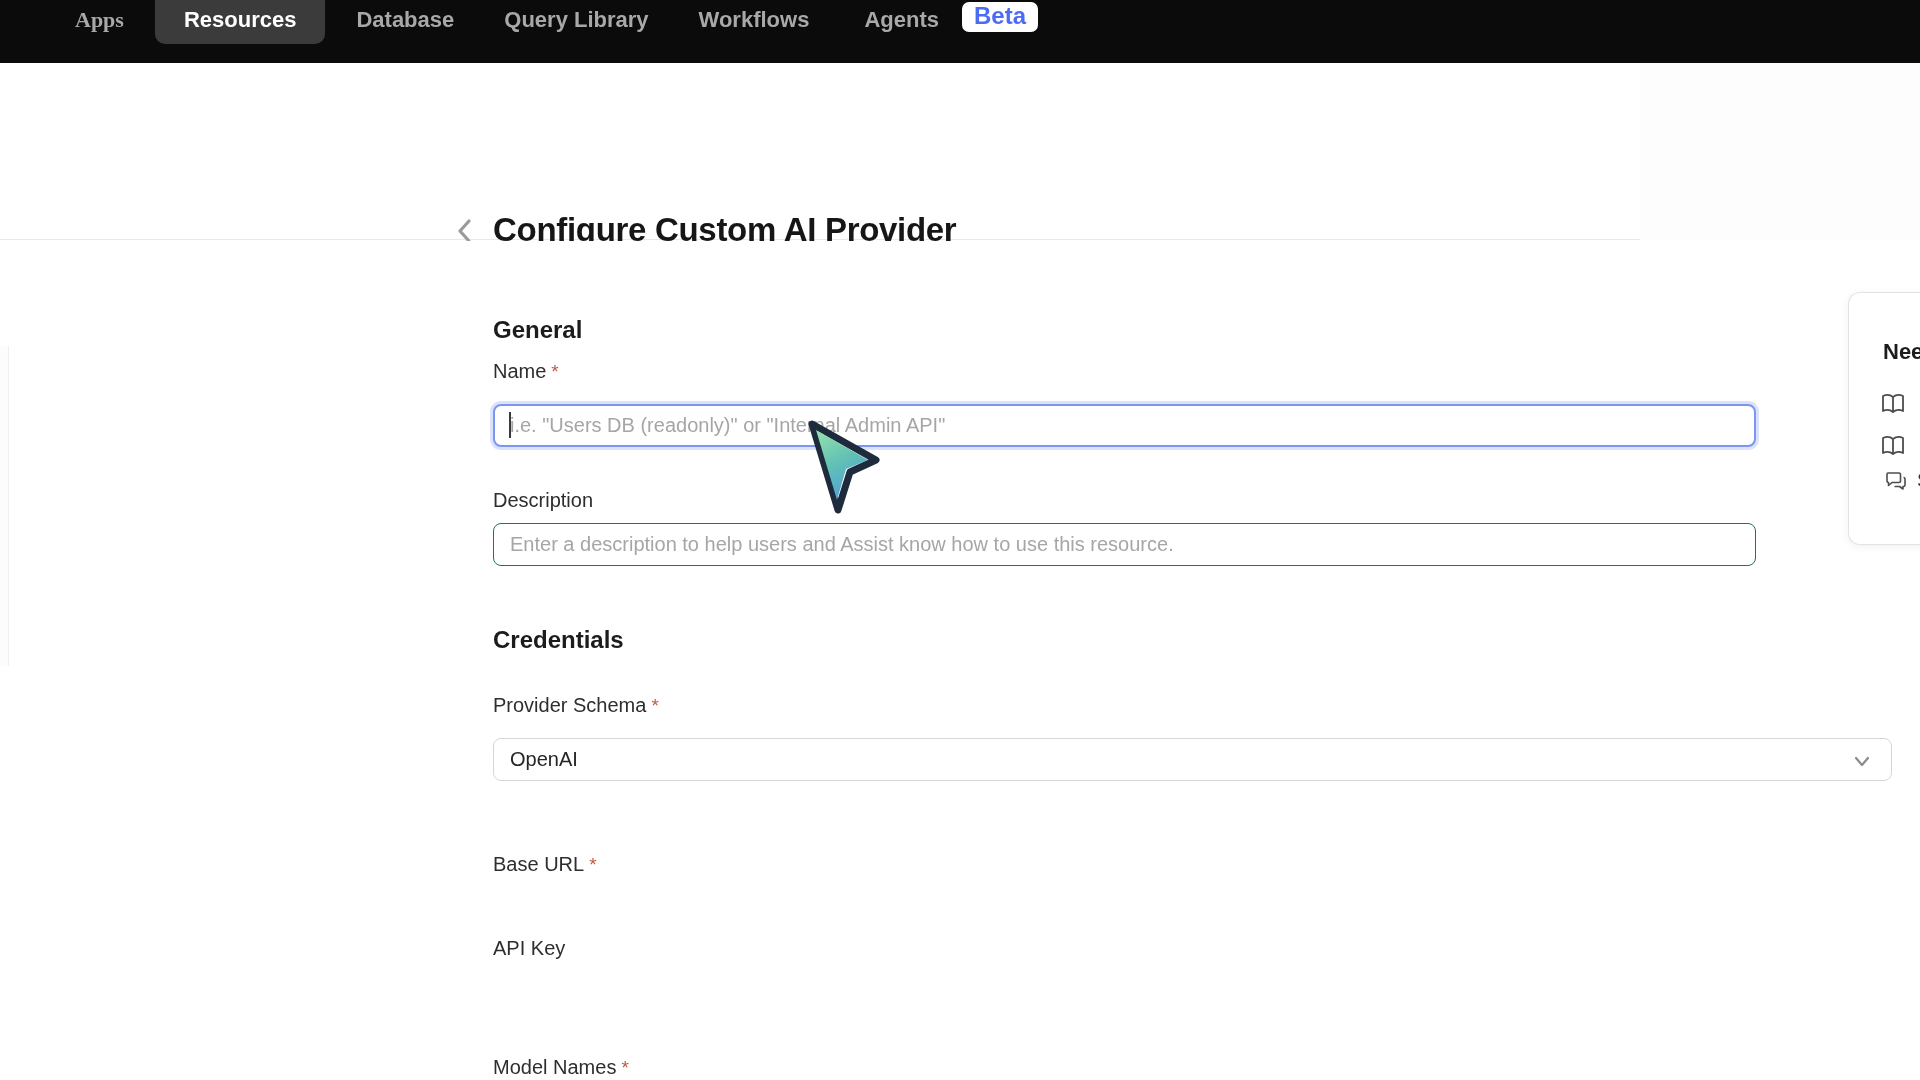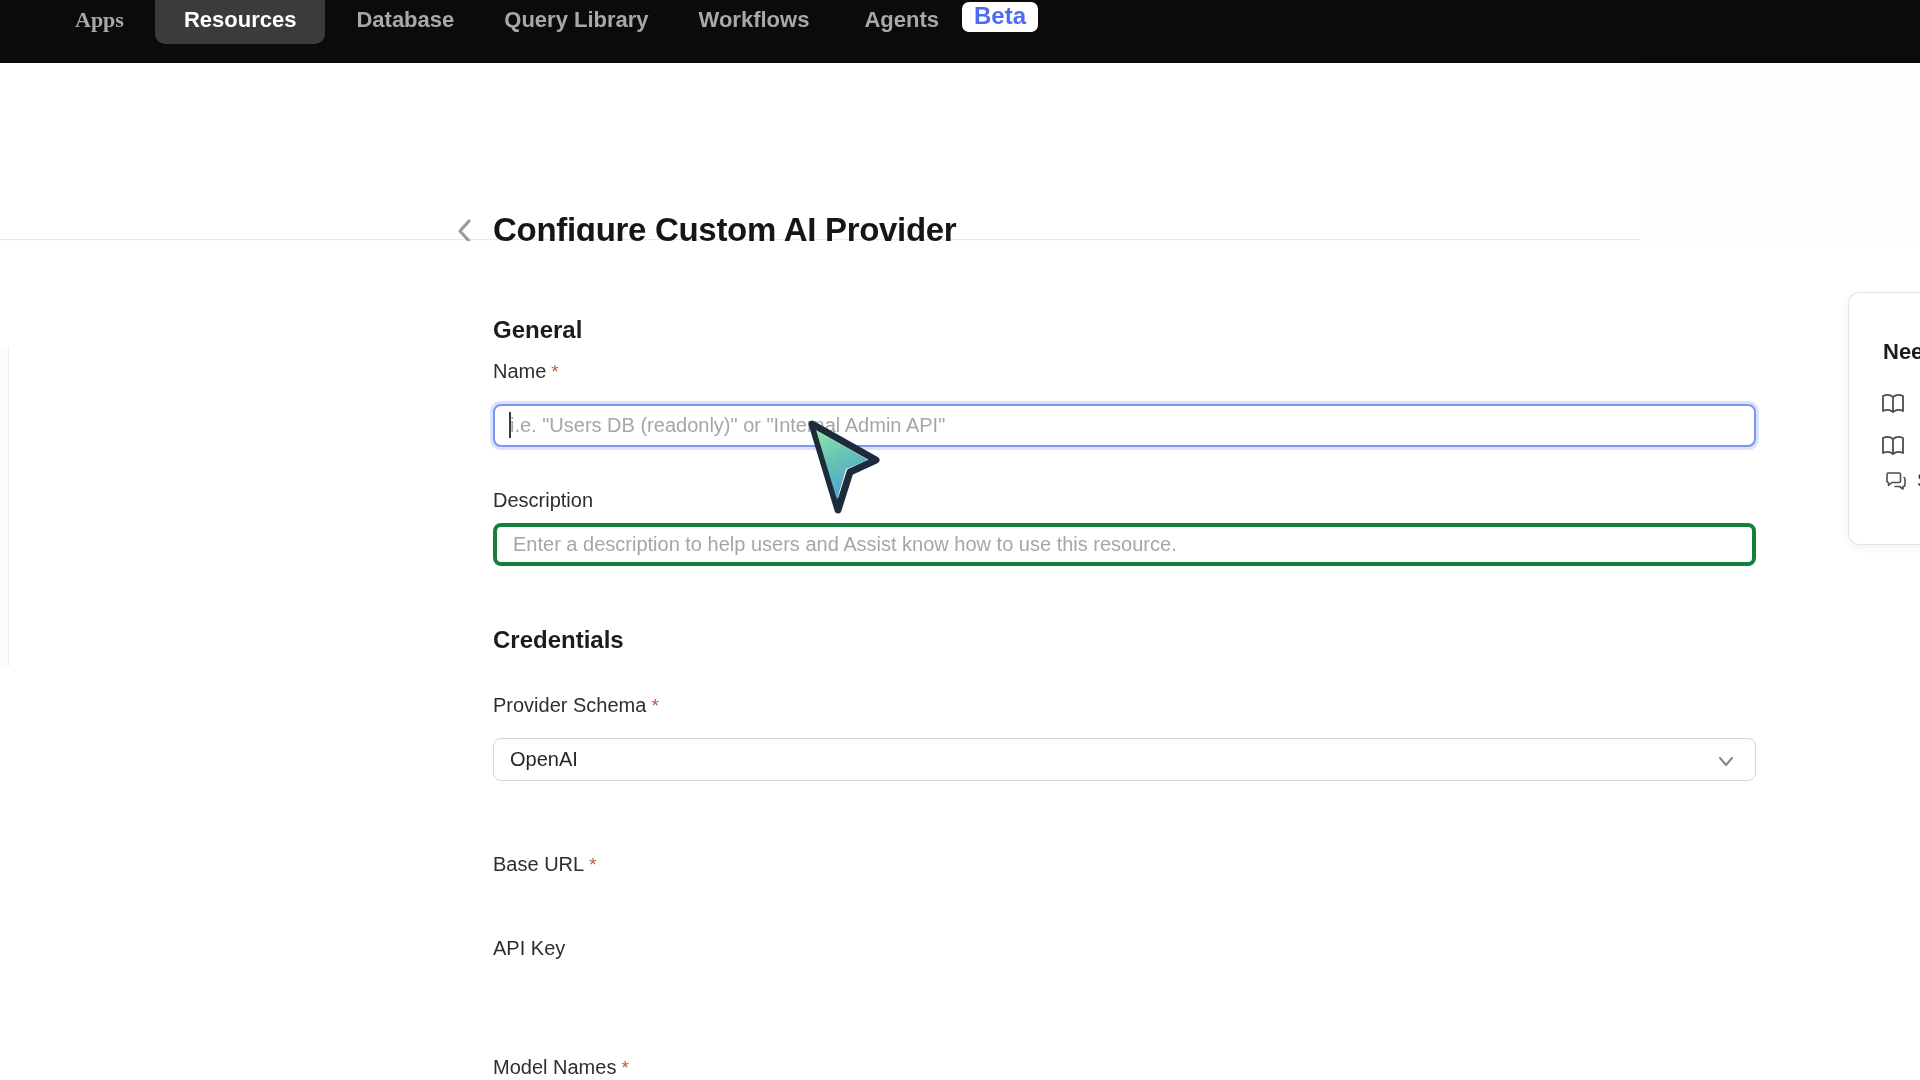--- a/index.html
+++ b/index.html
@@ -29,29 +29,29 @@
 
   
   .content { position:absolute; left:0; top:241px; width:1920px; height:839px; background:#ffffff; }
   .left-sliver { position:absolute; left:0; top:105px; width:9px; height:320px;
     border-right:1px solid #efefef; background:#fcfcfc; }
 
   .section-heading { position:absolute; left:493px; font-size:24px; font-weight:700; color:#1c1c1c; }
   .field-label { position:absolute; left:493px; font-size:20px; color:#2e2e2e; }
   .req { color:#c25a40; margin-left:5px; font-size:19px; }
 
-  .tb { position:absolute; left:493px; width:1263px; height:43px; border:4px solid #15803d;
+  .tb { position:absolute; left:493px; width:1263px; height:43px; border:1px solid #15803d;
     border-radius:8px; background:#fff; font-family:"Liberation Sans",sans-serif;
     font-size:20px; color:#2b2b2b; padding:8px 16px; outline:none; }
   .tb::placeholder { color:#a6a6a6; opacity:1; }
   .tb.focused { border:2px solid #7b96f2; box-shadow:0 0 0 3px rgba(124,150,243,0.28); padding:0 15px; }
 
   .caret { position:absolute; left:509px; width:2px; height:26px; background:#3a3a3a; }
 
-  .selectbox { position:absolute; left:493px; width:1263px; height:43px; border:1px solid #d6d6d6;
+  .selectbox { position:absolute; left:493px; width:1399px; height:43px; border:1px solid #d6d6d6;
     border-radius:8px; background:#fff; display:flex; align-items:center; padding:0 16px;
     font-size:20px; color:#262626; cursor:pointer; }
   .selectbox .chev { position:absolute; right:18px; top:11px; }
 
   
   .help-panel { position:absolute; left:1848px; top:292px; width:110px; height:253px; background:#ffffff;
     border:1px solid #e3e3e3; border-right:none; border-radius:12px 0 0 12px;
     box-shadow:0 2px 10px rgba(0,0,0,0.06); }
   .help-heading { position:absolute; left:34px; top:46px; font-size:22px; font-weight:700; color:#1c1c1c; white-space:nowrap; }
   .help-item { position:absolute; left:32px; display:flex; align-items:center; gap:10px;

